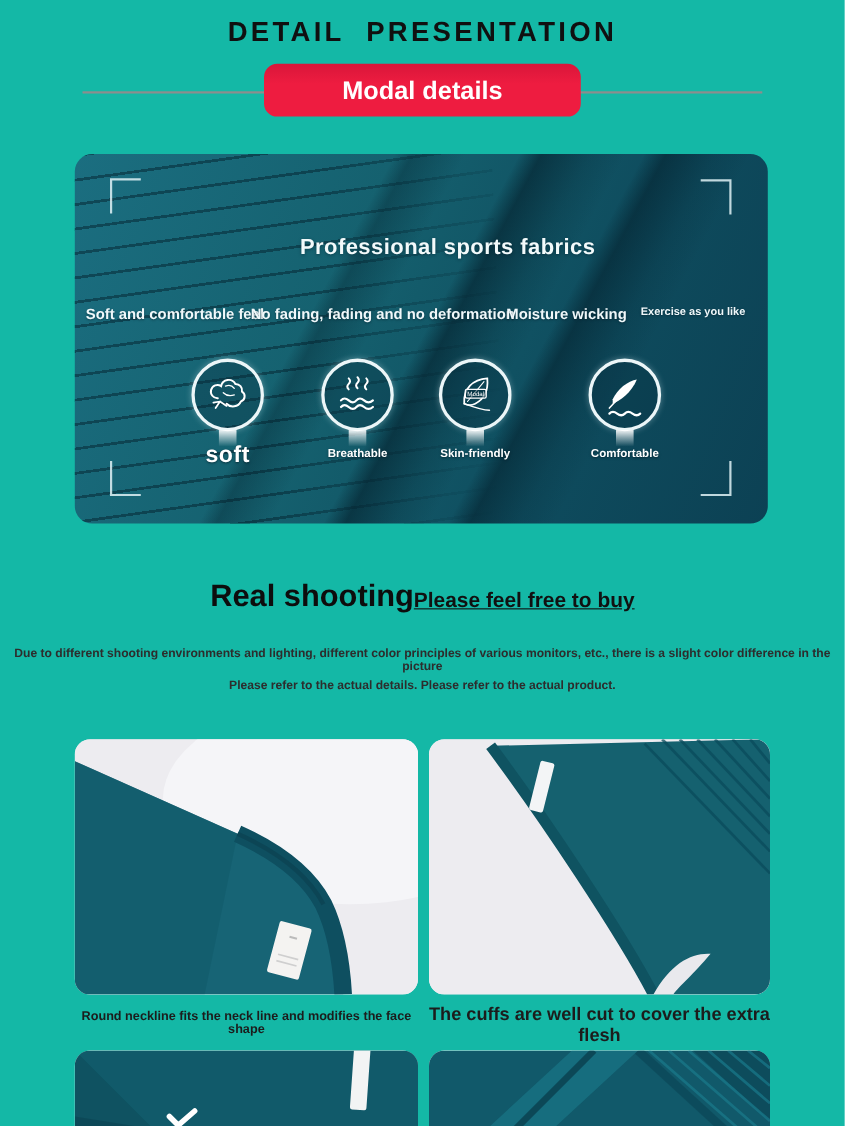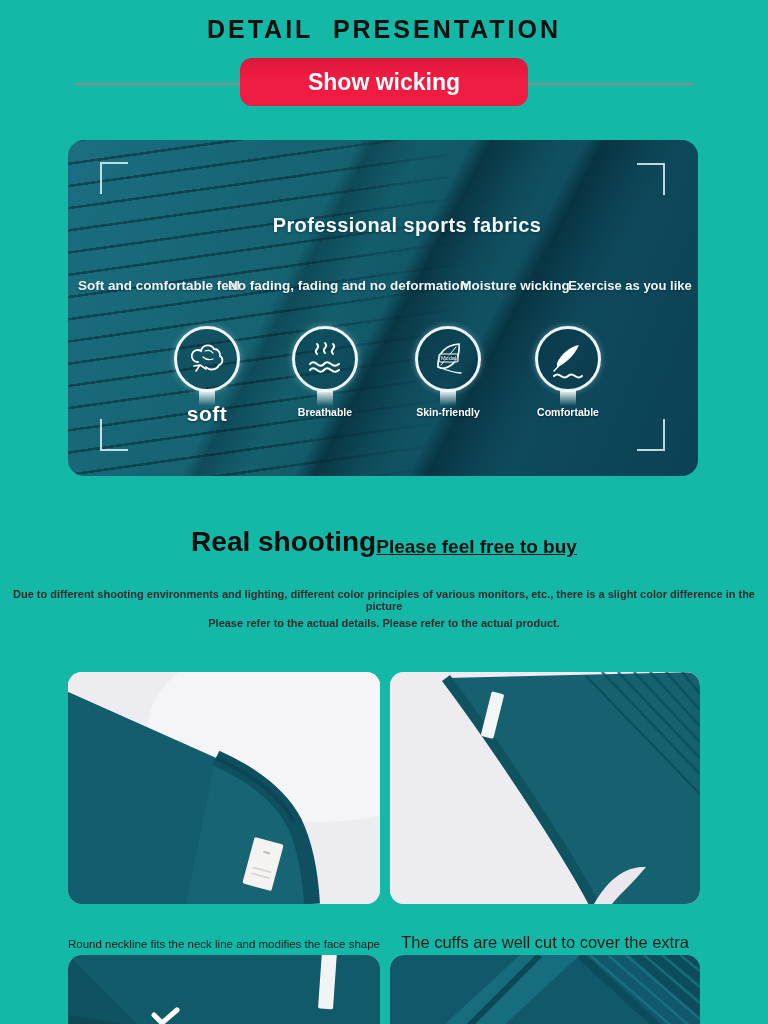--- a/index.html
+++ b/index.html
@@ -33,23 +33,23 @@
   .bk.tl { top:22px;  left:32px;  border-left-width:2px;  border-top-width:2px; }
   .bk.tr { top:23px;  right:33px; border-right-width:2px; border-top-width:2px; }
   .bk.bl { bottom:25px; left:32px;  border-left-width:2px;  border-bottom-width:2px; }
   .bk.br { bottom:25px; right:33px; border-right-width:2px; border-bottom-width:2px; }
   .banner-title { position:absolute; top:74px; left:0; width:100%; text-align:center;
     font-size:20px; font-weight:700; color:#f2fafb; letter-spacing:.4px;
     text-shadow:0 1px 3px rgba(0,20,30,.4);margin-left:24px; }
   .feat { position:absolute; top:138px; transform:translateX(-50%); white-space:nowrap;
     color:#f0f8fa; font-size:13.5px; font-weight:700; text-shadow:0 1px 2px rgba(0,20,30,.45); }
   .feat.f1 { left:91px; }  .feat.f2 { left:280px; }  .feat.f3 { left:447px; }
-  .feat.f4 { left:562px; font-size:13px; }
+  .feat.f4 { left:562px; font-size:10px; }
   .badge { position:absolute; top:186px; width:120px; text-align:center; }
-  .badge.b1 { left:79px; }  .badge.b2 { left:197px; }  .badge.b3 { left:320px;text-align:center; }  .badge.b4 { left:440px; }
+  .badge.b1 { left:79px; }  .badge.b2 { left:197px; }  .badge.b3 { left:304px;text-align:center; }  .badge.b4 { left:440px; }
   .badge .ring { width:66px; height:66px; margin:0 auto; border:3px solid #ecf6f8; border-radius:50%;
     background:rgba(7,44,58,.30); display:flex; align-items:center; justify-content:center;
     box-shadow:0 0 6px rgba(230,250,255,.35); }
   .badge .glow { width:16px; height:15px; margin:-1px auto 0;
     background:linear-gradient(rgba(255,255,255,.9), rgba(255,255,255,0)); }
   .badge .lbl { font-size:10.5px; color:#ffffff; font-weight:700; text-shadow:0 1px 2px rgba(0,20,30,.6); }
   .badge.b1 .lbl { font-size:21px; margin-top:-4px; letter-spacing:.5px; }
 
   
   .rs-row { position:absolute; top:526px; left:0; width:768px; display:flex;
@@ -60,32 +60,32 @@
     font-size:11px; font-weight:600; color:#2d2d2d; }
   .disc.d1 { top:588px; }  .disc.d2 { top:617px; }
 
   
   .card { position:absolute; border-radius:14px; overflow:hidden; background:#edecf0; }
   .card svg { display:block; }
   .c1l { top:672px; left:68px;  width:312px; height:232px; }
   .c1r { top:672px; left:390px; width:310px; height:232px; }
   .c2l { top:955px; left:68px;  width:312px; height:120px; }
   .c2r { top:955px; left:390px; width:310px; height:120px; }
-  .cap { position:absolute; text-align:center; color:#1c1c1c; font-weight:400;margin-top:20px; }
+  .cap { position:absolute; text-align:center; color:#1c1c1c; font-weight:700; }
   .cap.l { top:918px; left:68px;  width:312px; font-size:11.5px; }
   .cap.r { top:913px; left:390px; width:310px; font-size:16.5px; }
 </style>
 </head>
 <body>
 
 <div class="page">
 
   <div class="page-title">DETAIL PRESENTATION</div>
   <div class="divider"></div>
-  <button class="show-btn">Show wicking</button>
+  <button class="show-btn">Modal details</button>
 
   <div class="banner">
     <div class="texture"></div>
     <div class="folds"></div>
     <div class="bk tl"></div>
     <div class="bk tr"></div>
     <div class="bk bl"></div>
     <div class="bk br"></div>
 
     <div class="banner-title">Professional sports fabrics</div>

